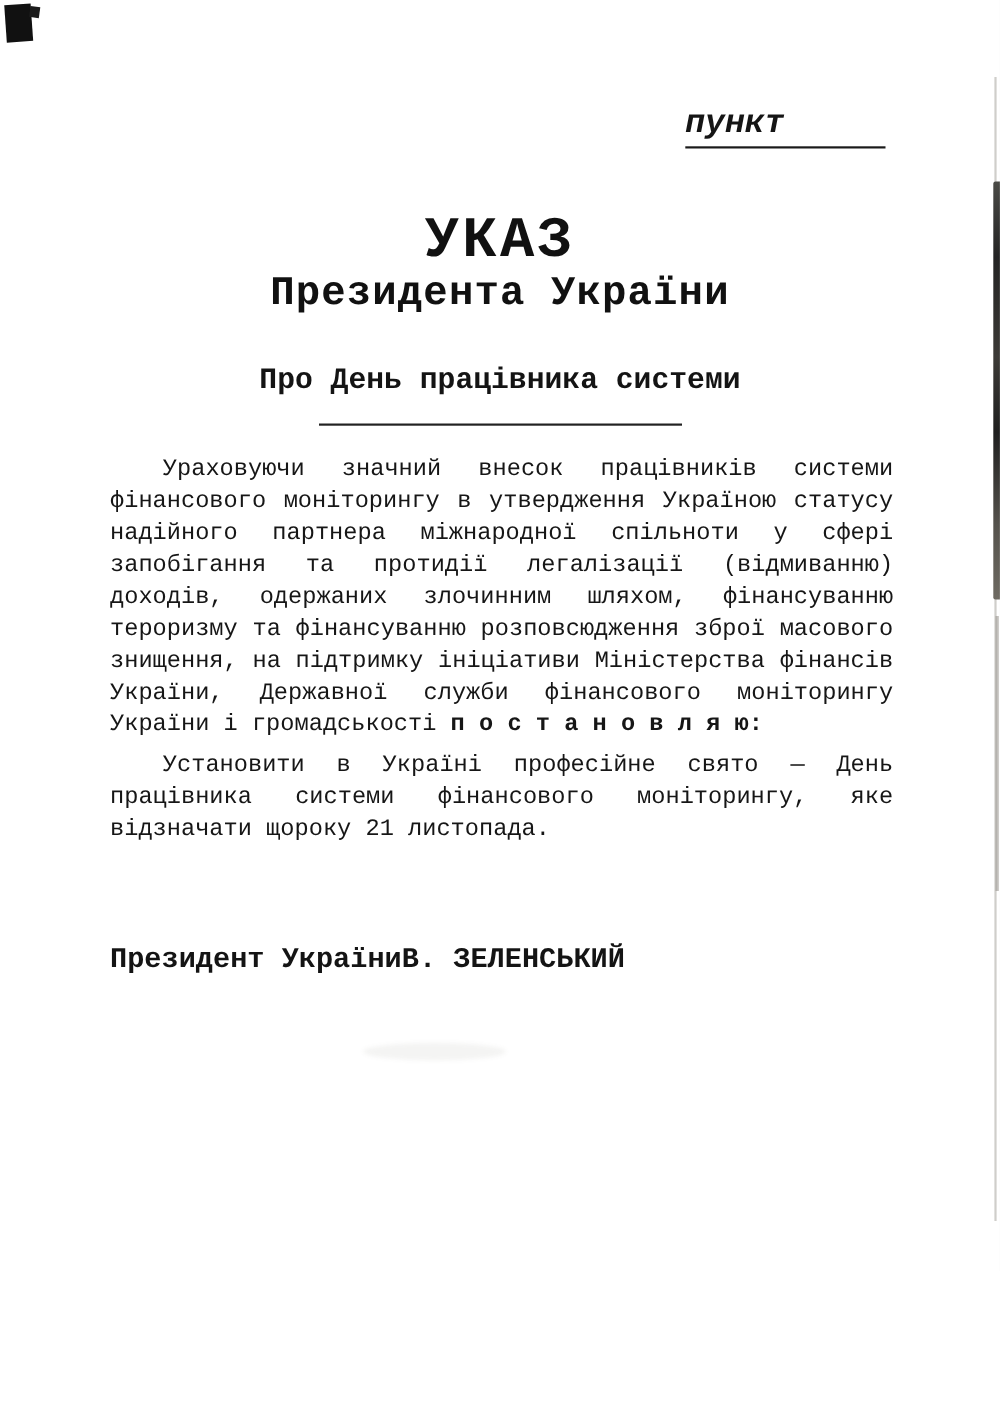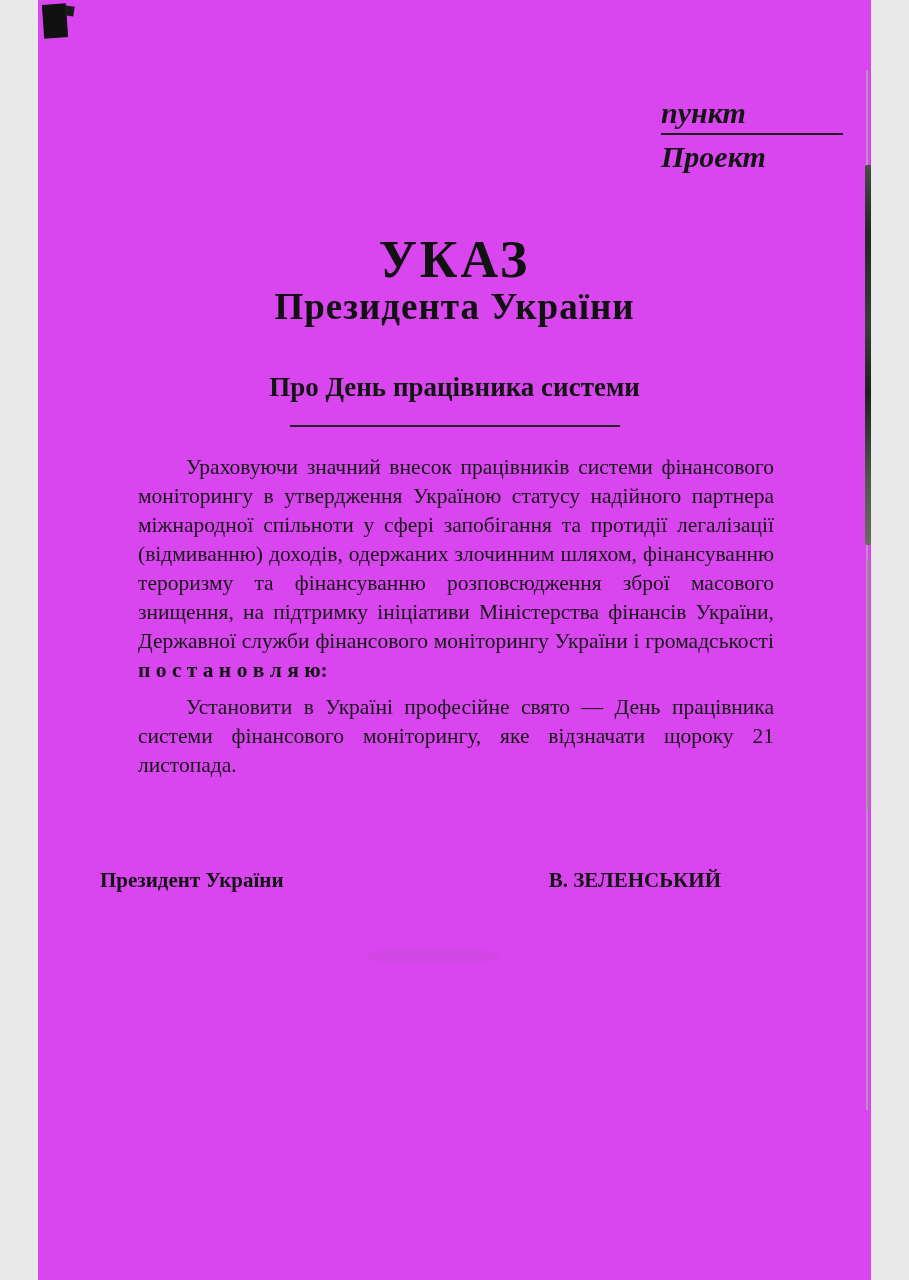--- a/index.html
+++ b/index.html
@@ -2,26 +2,26 @@
 <html><head>
 <meta charset="utf-8">
 <style>
   html, body {
     margin: 0;
     padding: 0;
     background: #e9e9e9;
   }
   .page {
     position: relative;
-    width: 833px;
+    width: 909px;
     height: 1280px;
     margin: 0 auto;
-    background: #d946ef;
+    background: #ffffff;
     overflow: hidden;
-    font-family: Liberation Serif, serif;
+    font-family: Liberation Mono, monospace;
     color: #1a1a1a;
   }
 
   
   .corner-mark {
     position: absolute;
     left: 5px;
     top: 4px;
     width: 24px;
     height: 34px;
@@ -141,42 +141,40 @@
     text-indent: 48px;
   }
   .bold-spaced {
     font-weight: bold;
     margin-top: 26px;
   }
 
   
   .signature-row {
     display: flex;
-    justify-content: space-between;
-    margin: 88px 150px 0 62px;
+    margin: 88px 150px 0 100px;
     font-weight: bold;
-    font-size: 21px;
+    font-size: 26px;
     color: #141414;
   }
 </style>
 </head>
 <body>
 
 <div class="page">
 
   <div class="corner-mark"></div>
   <div class="corner-mark-small"></div>
   <div class="edge-line"></div>
   <div class="edge-dark"></div>
   <div class="edge-dark-lower"></div>
   <div class="smudge"></div>
 
   <div class="header-block">
     <div class="punkt-line"><span>пункт</span></div>
-    <div class="project-line">Проект</div>
   </div>
 
   <div class="title-block">
     <div class="title-line1">УКАЗ</div>
     <div class="title-line2">Президента України</div>
   </div>
 
   <div class="subject-block">
     <div>Про День працівника системи</div>
     <hr class="subject-rule">

